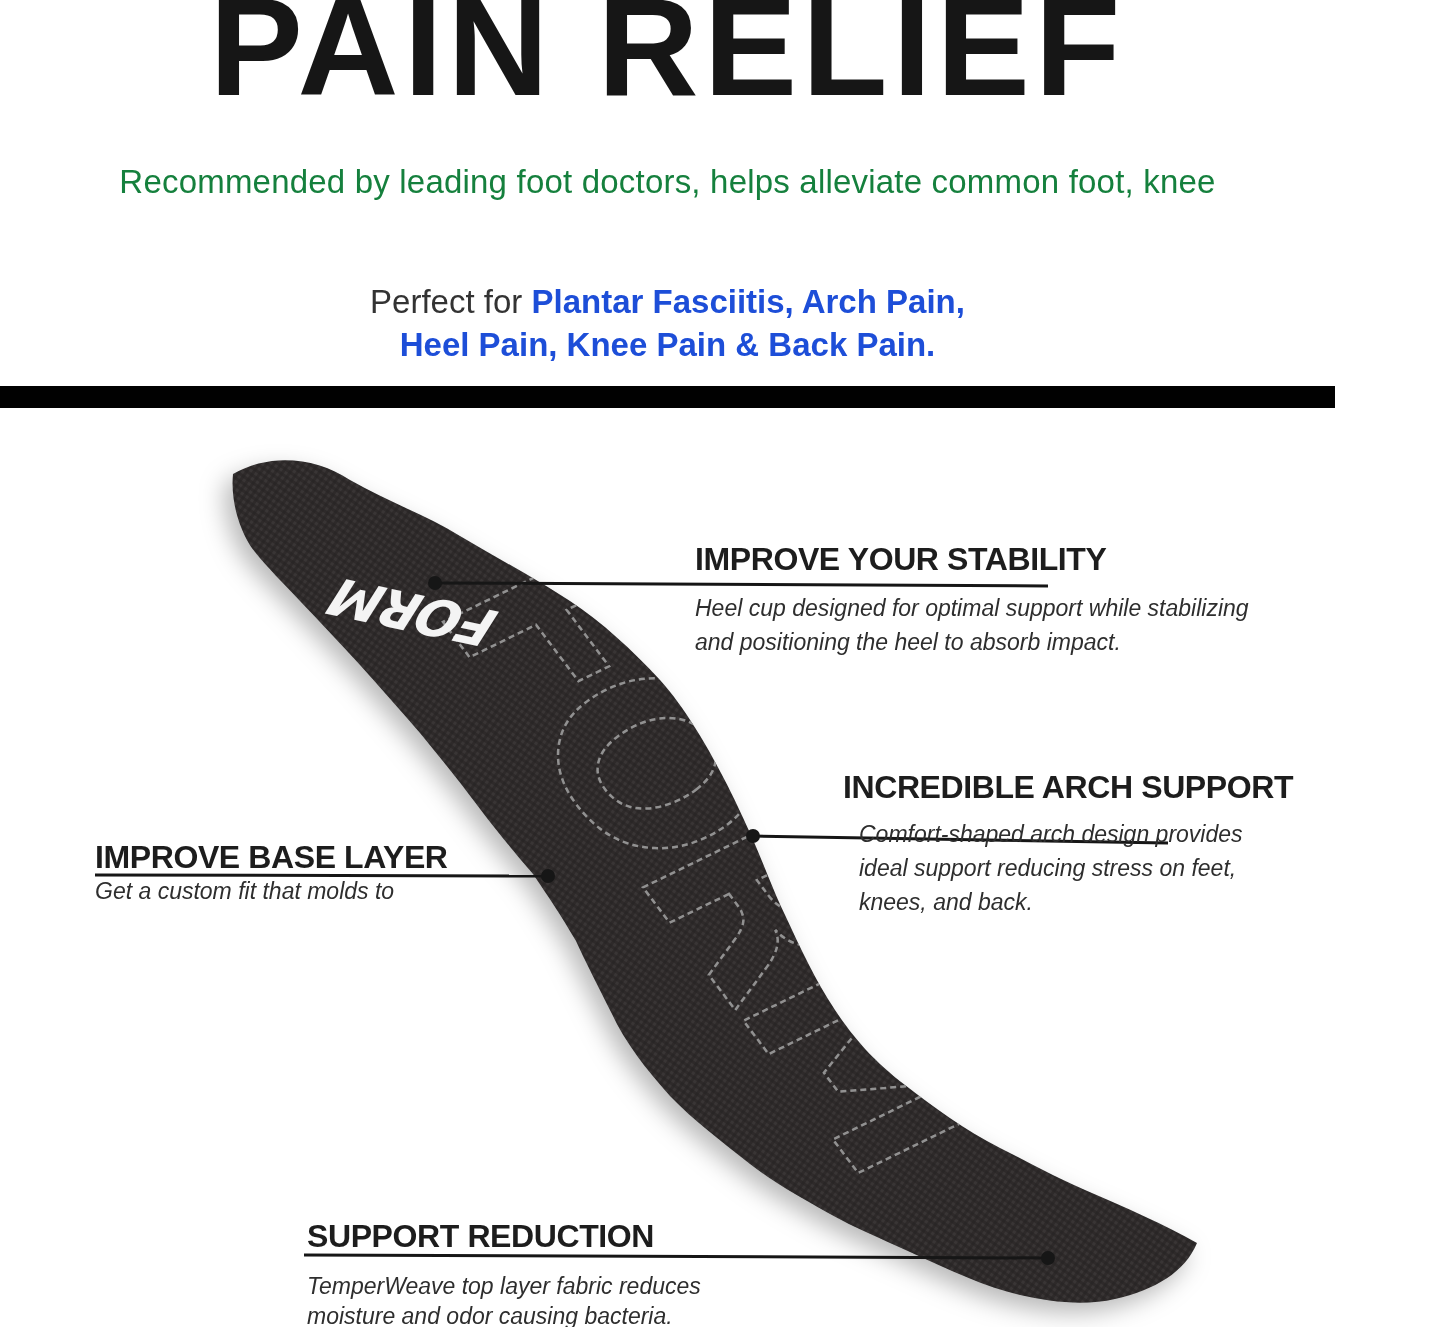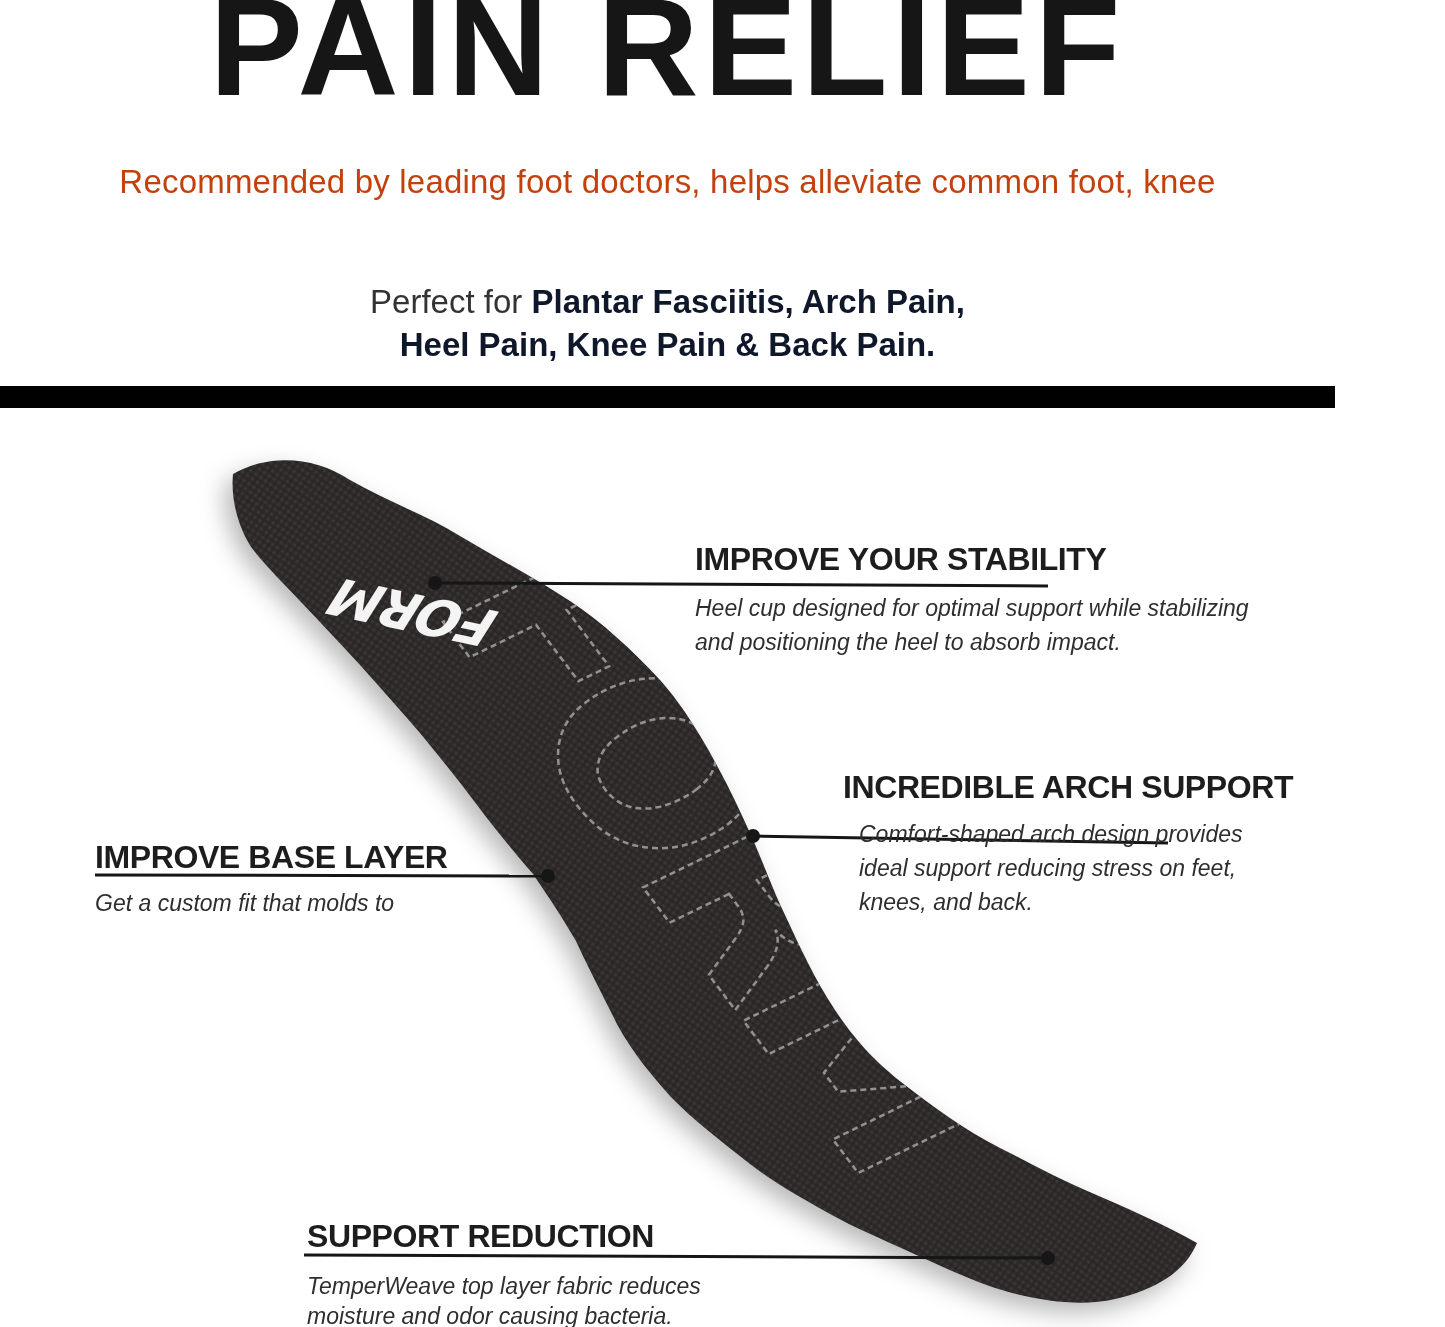--- a/index.html
+++ b/index.html
@@ -10,46 +10,46 @@
     color:var(--ink,#161616);
   }
   .abs{position:absolute;}
   .page-title{
     top:-23px;left:0;width:100%;text-align:center;
     font-weight:700;font-size:140px;line-height:140px;letter-spacing:5px;
     color:var(--ink,#121212);white-space:nowrap;
   }
   .intro{
     top:160px;left:0;width:100%;text-align:center;
-    font-size:33px;line-height:43px;color:#c2410c;letter-spacing:.2px;
+    font-size:33px;line-height:43px;color:#15803d;letter-spacing:.2px;
   }
   .perfect{
     top:280px;left:0;width:100%;text-align:center;
     font-size:33px;line-height:43px;color:#333;
   }
-  .perfect b{font-weight:700;color:#0f172a;}
+  .perfect b{font-weight:700;color:#1d4ed8;}
   .divider{
     top:386px;left:0;width:100%;height:22px;
     background:var(--divider,#000);
   }
   svg.layer{position:absolute;inset:0;width:1445px;height:1327px;}
   .leader-line{stroke:var(--leader-line,#161616);stroke-width:3;fill:none;}
   .leader-dot{fill:var(--leader-line,#161616);stroke:none;}
   .callout{position:absolute;}
   .callout .ct{
     font-weight:700;font-size:32px;line-height:30px;letter-spacing:-0.4px;color:#1d1d1d;
     white-space:nowrap;
   }
   .callout .cb{font-size:23px;line-height:34px;color:var(--body-text,#2e2e2e);white-space:nowrap;font-style:italic;}
   #co-stability{left:695px;top:544px;}
   #co-stability .cb{margin-top:17px;}
   #co-arch{left:843px;top:772px;}
   #co-arch .cb{margin-top:15px;margin-left:16px;}
   #co-moldable{left:95px;top:842px;}
-  #co-moldable .cb{margin-top:14px;}
+  #co-moldable .cb{margin-top:2px;}
   #co-moisture{left:307px;top:1221px;}
   #co-moisture .cb{margin-top:20px;line-height:30px;}
   .emboss-text{
     font-family:"DejaVu Sans","Liberation Sans",sans-serif;
     font-style:italic;font-weight:700;font-size:235px;letter-spacing:-14px;
     fill:none;stroke:var(--stitch-gray,#9d9d9d);stroke-width:2.5;stroke-dasharray:6 4;opacity:.9;
   }
   .logo-text{
     font-family:"DejaVu Sans","Liberation Sans",sans-serif;
     font-style:italic;font-weight:700;font-size:52px;letter-spacing:-2px;

